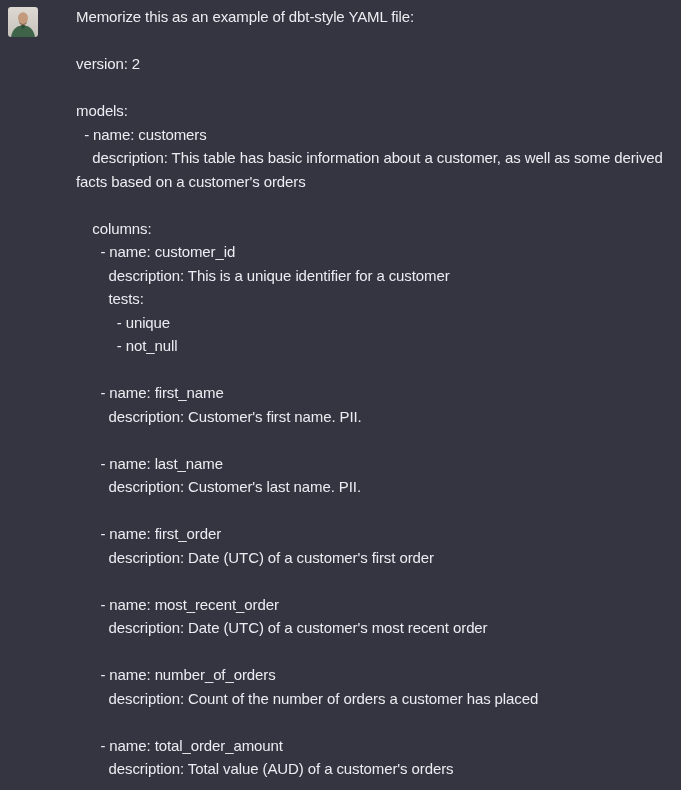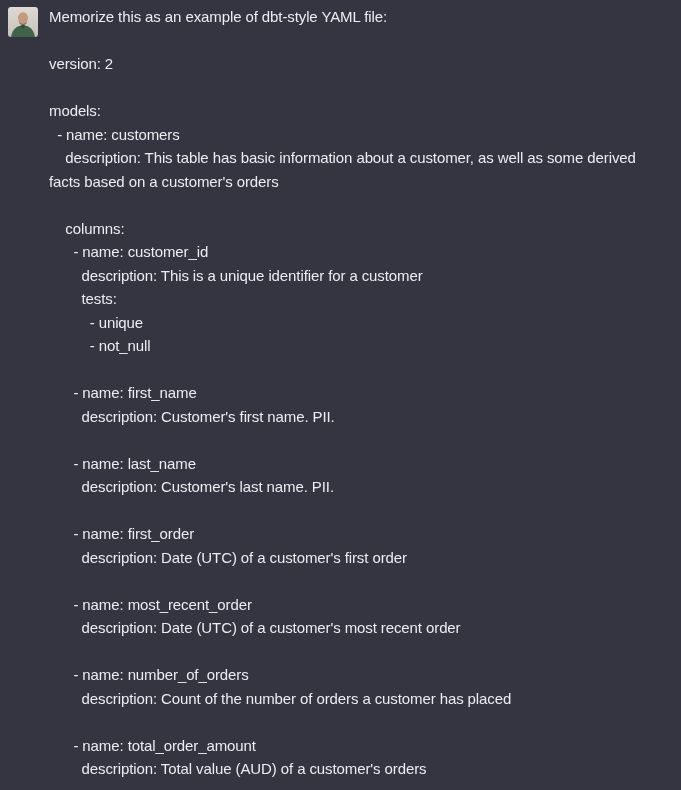--- a/index.html
+++ b/index.html
@@ -30,21 +30,21 @@
   .avatar {
     flex: 0 0 30px;
     width: 30px;
     height: 30px;
     margin-top: 2px;
     border-radius: 3px;
     overflow: hidden;
   }
   .avatar svg { display: block; }
   .message-text {
-    margin-left: 11px;
+    margin-left: 38px;
     width: 615px;
     white-space: pre-wrap;
     overflow-wrap: break-word;
     font-size: 15px;
     line-height: 23.5px;
     letter-spacing: -0.1px;
     color: var(--text);
     font-family: "Liberation Sans", sans-serif;
   }
 </style>

